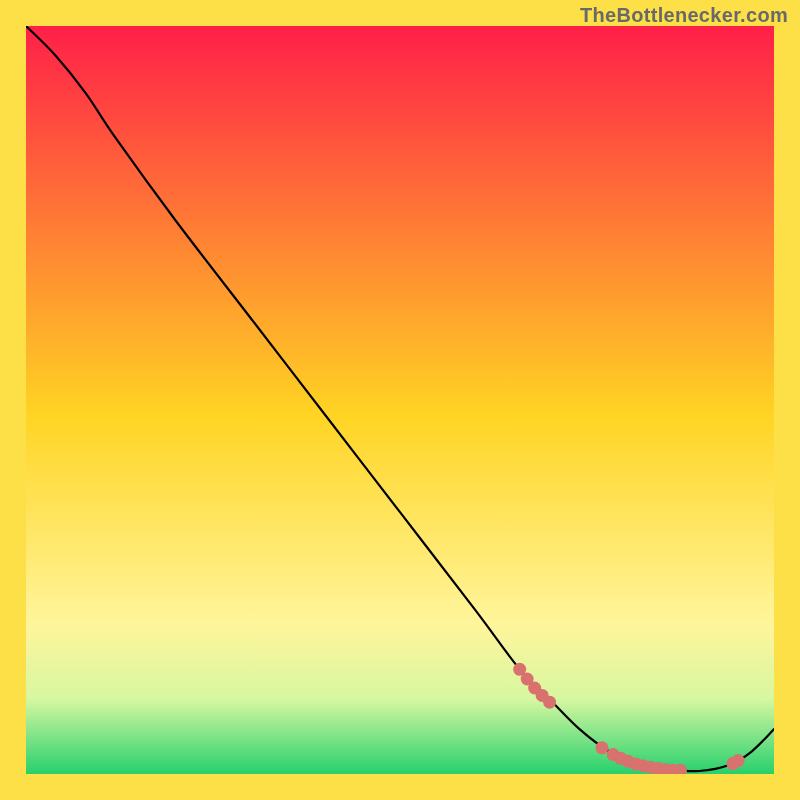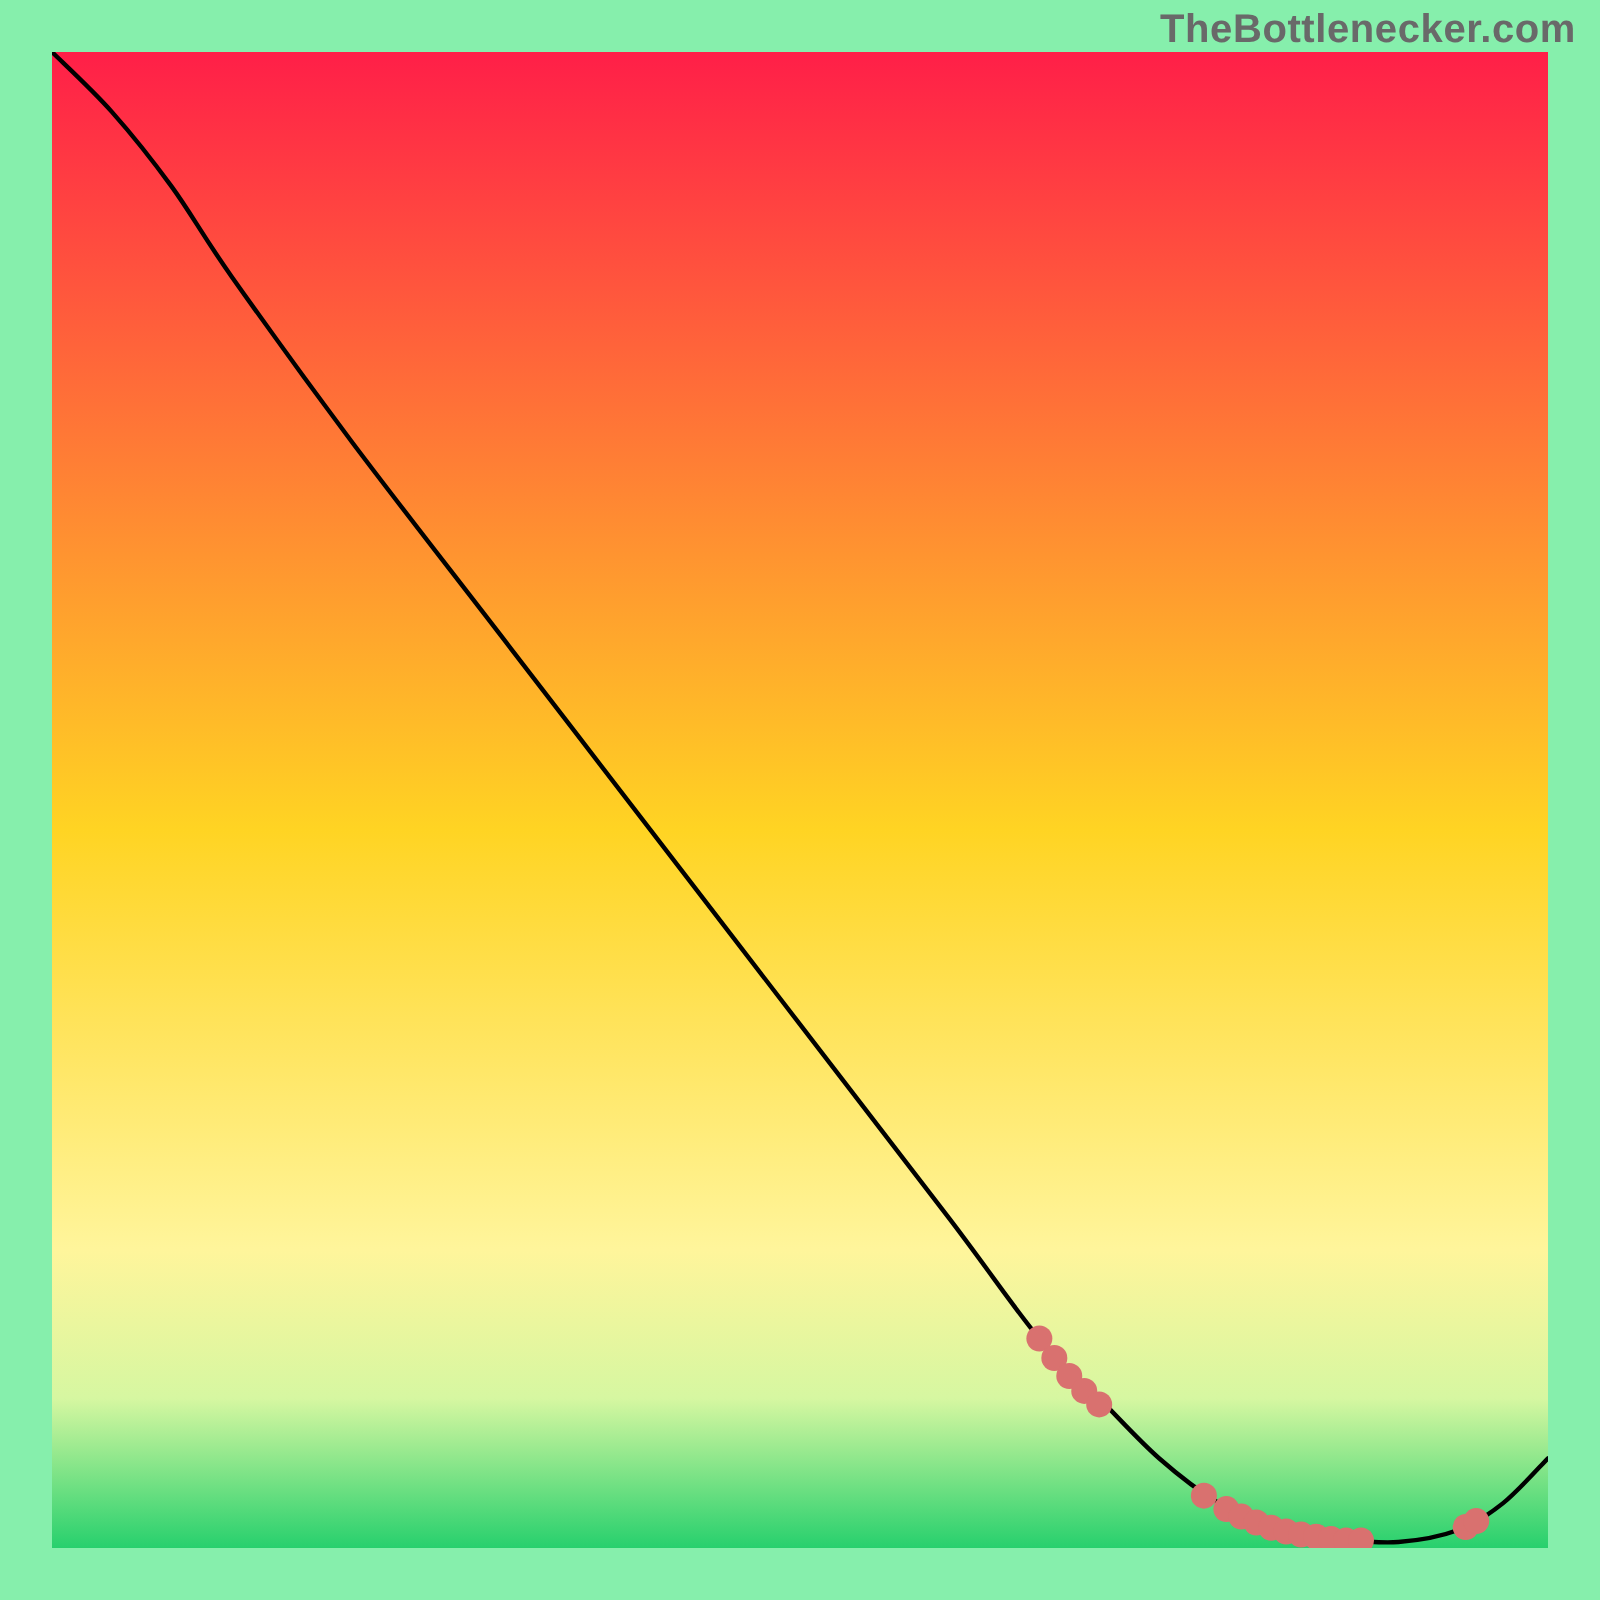--- a/index.html
+++ b/index.html
@@ -1,21 +1,21 @@
 <!DOCTYPE html>
 <html><head>
 <meta charset="utf-8">
 <style>
   * { margin: 0; padding: 0; box-sizing: border-box; }
   html, body { width: 800px; height: 800px; background: #000; overflow: hidden; }
   .frame {
     position: relative;
     width: 800px;
     height: 800px;
-    background: #86efac;
+    background: #fde047;
   }
   .attrib {
     position: absolute;
     top: 4px;
     right: 12px;
     font-family: Arial, Helvetica, sans-serif;
     font-size: 20px;
     font-weight: 600;
     color: #696969;
     letter-spacing: 0.3px;

